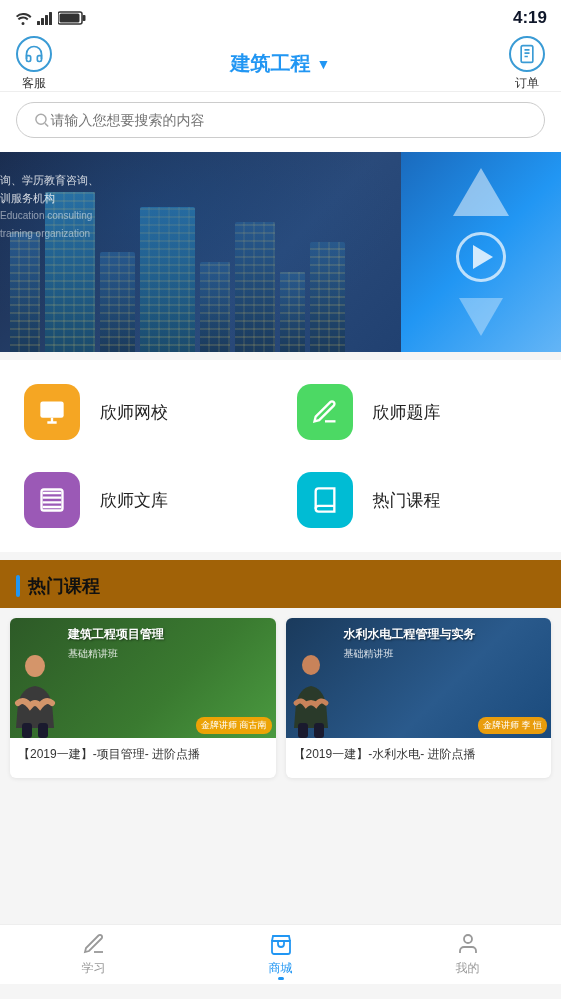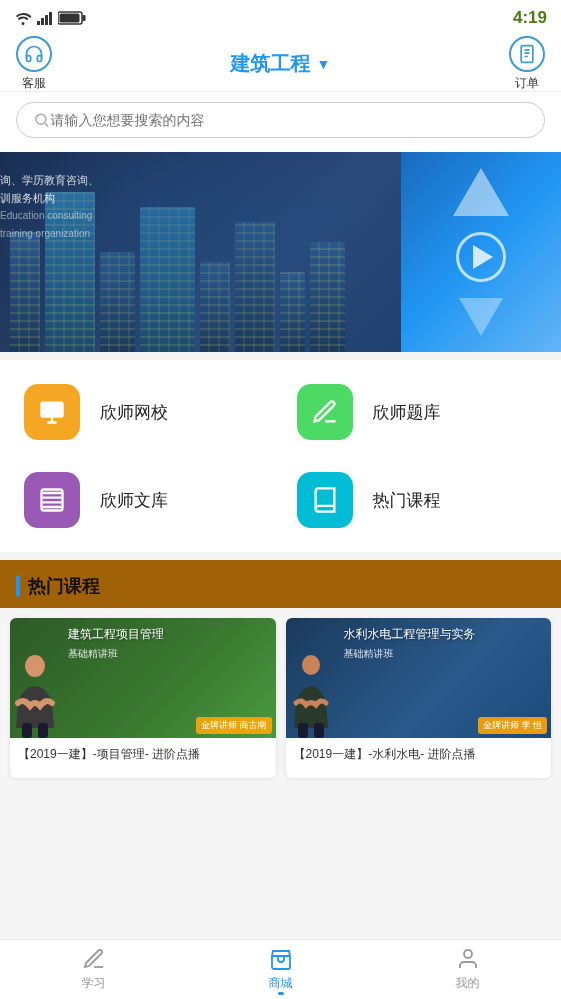--- a/index.html
+++ b/index.html
@@ -22,21 +22,21 @@
     }
     .status-icons {
       display: flex;
       align-items: center;
       gap: 5px;
       font-size: 13px;
     }
     .status-time {
       font-size: 17px;
       font-weight: 600;
-      color: #4d7c0f;
+      color: #0f172a;
     }
 
     
     .top-nav {
       background: #fff;
       display: flex;
       align-items: center;
       justify-content: space-between;
       padding: 8px 16px;
       height: 56px;
@@ -310,52 +310,52 @@
     }
     .course-info-overlay {
       position: absolute;
       top: 0;
       right: 0;
       left: 50px;
       padding: 8px 8px;
     }
     .course-title-overlay {
       font-size: 12px;
-      font-weight: 400;
+      font-weight: 700;
       color: #fff;
       line-height: 1.4;
       text-shadow: 1px 1px 2px rgba(0,0,0,0.5);
     }
     .course-subtitle-overlay {
       font-size: 10px;
       color: rgba(255,255,255,0.85);
       margin-top: 4px;
     }
     .course-badge {
       position: absolute;
       bottom: 4px;
       right: 4px;
       background: rgba(255,165,0,0.9);
       color: #fff;
       font-size: 9px;
       padding: 2px 5px;
-      border-radius: 3px;
+      border-radius: 8px;
     }
     .course-card-label {
       padding: 8px;
       font-size: 12px;
       color: #333;
       line-height: 1.4;
       min-height: 40px;
     }
 
     
     .bottom-nav {
       position: fixed;
-      bottom: 0;
+      bottom: 15px;
       left: 0;
       width: 561px;
       background: #fff;
       border-top: 1px solid #eee;
       display: flex;
       height: 60px;
     }
     .bottom-nav-item {
       flex: 1;
       display: flex;

